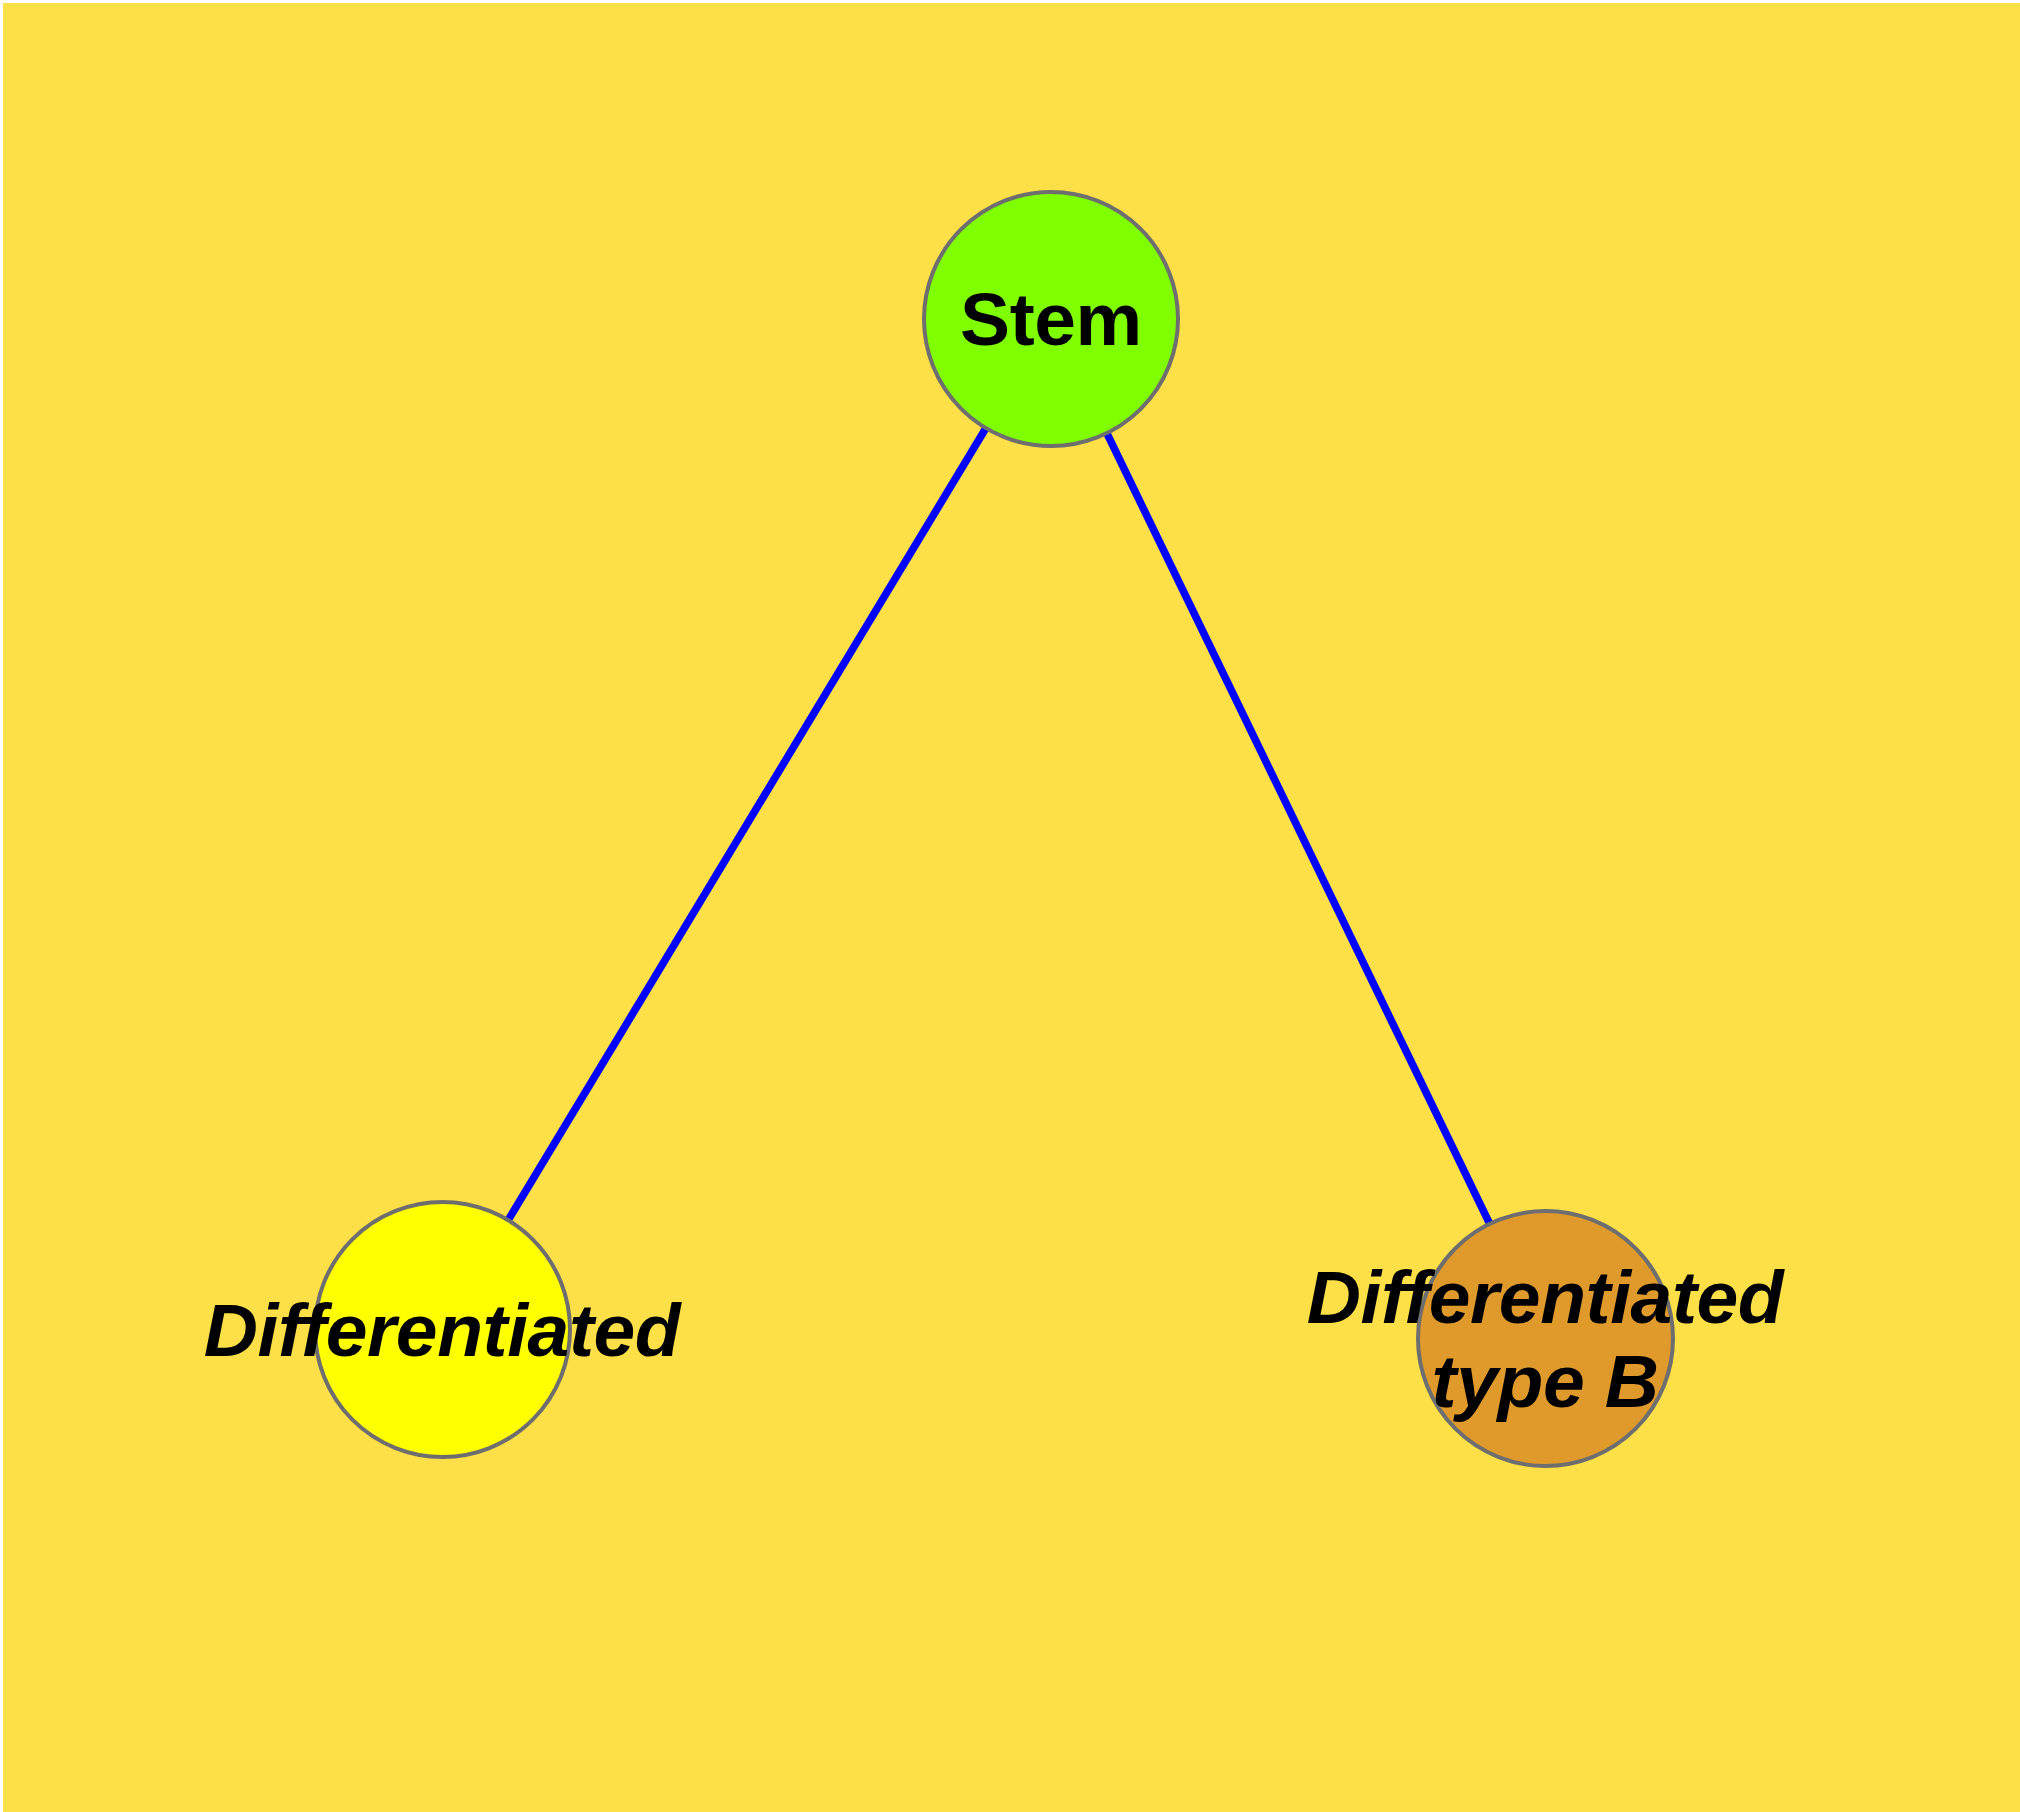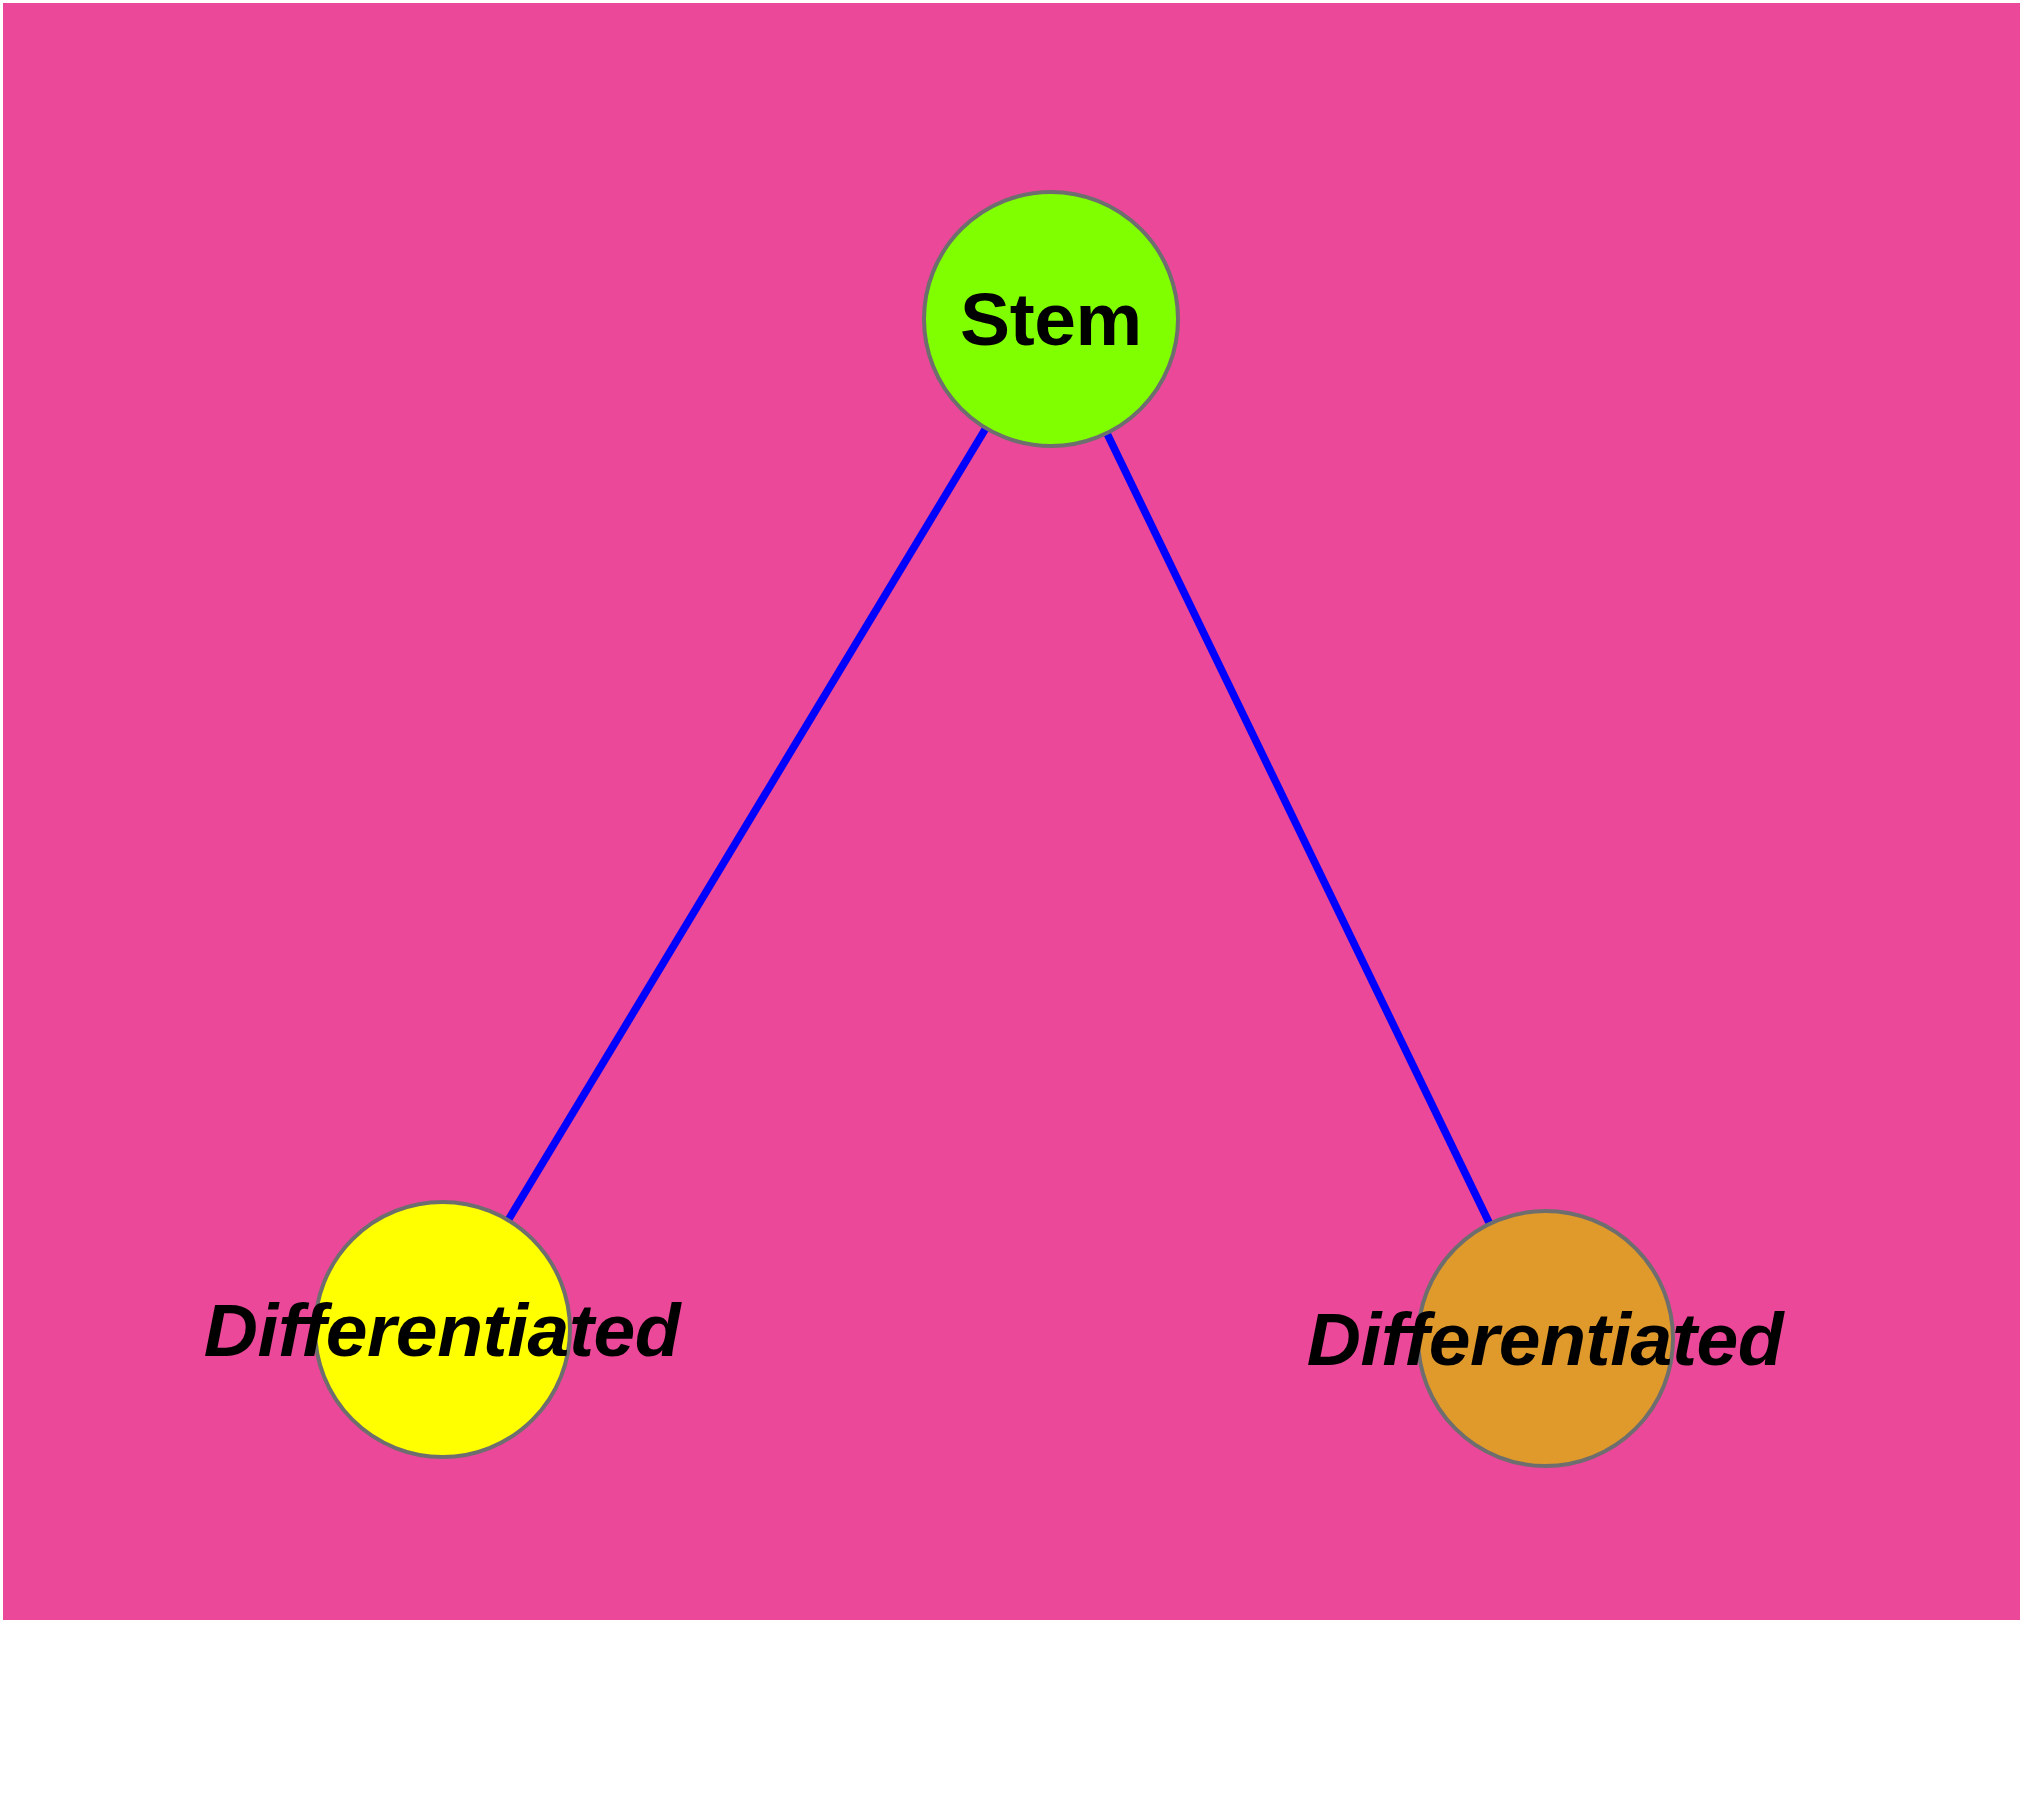--- a/index.html
+++ b/index.html
@@ -69,21 +69,21 @@
   }
   .node-label.two-line {
     white-space: normal;
     width: 644px;
     font-style: italic;
   }
 </style>
 </head>
 <body>
 
-<div id="canvas" style="width: 2021px; height: 1620px; background: #ec4899;">
+<div id="canvas" style="width: 2021px; height: 1812px; background: #fde047;">
 
   <svg id="edge-layer" viewBox="0 0 2384 2138" width="2021" height="1812" xmlns="http://www.w3.org/2000/svg">
     <line id="edge0" stroke-linecap="butt" x1="1237" y1="373" x2="518" y2="1565" stroke="#0000ff" stroke-width="9"></line>
     <line id="edge1" stroke-linecap="butt" x1="1237" y1="373" x2="1819" y2="1575" stroke="#0000ff" stroke-width="9"></line>
   </svg>
 
   <div id="node-layer">
 
     <div class="node" id="node-stem" style="left: 1048px; top: 316px; width: 258px; height: 258px;">
       <div class="node-circle" style="width: 258px; height: 258px; background: rgb(128, 255, 0); border-color: rgb(110, 110, 110);"></div>
@@ -94,18 +94,19 @@
       <div class="node-circle" style="width: 259px; height: 259px; background: rgb(255, 255, 0); border-color: rgb(110, 110, 110);"></div>
       <div class="node-label two-line" style="font-size: 75px; color: rgb(0, 0, 0);">
         <span>Differentiated</span><br>
       </div>
     </div>
 
     <div class="node" id="node-diff-b" style="left: 1542px; top: 1335px; width: 259px; height: 259px;">
       <div class="node-circle" style="width: 259px; height: 259px; background: rgb(224, 154, 44); border-color: rgb(110, 110, 110);"></div>
       <div class="node-label two-line" style="font-size: 75px; color: rgb(0, 0, 0);">
         <span>Differentiated</span><br>
+        <span>type B</span>
       </div>
     </div>
 
   </div>
 </div>
 
 
 </body></html>

